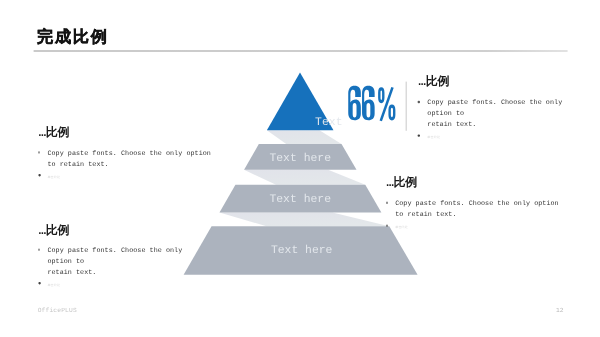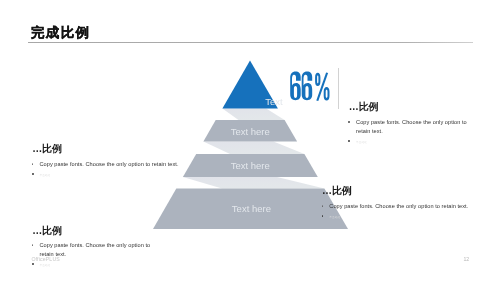--- a/index.html
+++ b/index.html
@@ -1,33 +1,33 @@
 <!DOCTYPE html>
 <html><head>
 <meta charset="utf-8">
 <title>slide</title>
 <style>
   html,body{margin:0;padding:0;background:#fff;}
   body{width:500px;height:281px;font-family:"Liberation Sans",sans-serif;overflow:hidden;}
   .slide{position:relative;width:500px;height:281px;background:#fff;overflow:hidden;
-         transform:translateZ(0);will-change:transform;opacity:0.9999;}
+         transform:translateZ(0);will-change:transform;opacity:0.9999;font-family:Liberation Mono, monospace;}
 
   .title{position:absolute;left:30.9px;top:25.9px;font-size:13.5px;font-weight:bold;color:#141414;
          line-height:1;letter-spacing:1.4px;white-space:nowrap;
          -webkit-text-stroke:0.33px #141414;}
   .title-rule{position:absolute;left:28px;top:42px;width:445px;height:1.1px;
               background:linear-gradient(to right,#a7a7a7 0%,#b0b0b0 85%,#cfcfcf 100%);}
 
   svg.pyr{position:absolute;left:0;top:0;width:500px;height:281px;}
   .pyrtext{position:absolute;white-space:nowrap;color:#e3e7ec;font-weight:normal;}
 
   svg.pctsvg{position:absolute;left:0;top:0;width:500px;height:281px;}
   .divider{position:absolute;left:338.4px;top:68px;width:1px;height:40.5px;background:#d2d2d2;}
 
-  .blk{position:absolute;margin-top:37px;}
+  .blk{position:absolute;}
   .blk .hd{font-size:10.0px;font-weight:bold;color:#1a1a1a;line-height:1;white-space:nowrap;
            letter-spacing:-0.1px;}
   .blk .row{position:relative;padding-left:7.3px;font-size:5.6px;color:#333;
             line-height:9.0px;letter-spacing:0.05px;margin-top:1.7px;}
   .blk .row:first-of-type{margin-top:0;}
   .blk .row:before{content:"";position:absolute;left:-0.4px;top:3.2px;width:1.7px;height:1.6px;
             background:#5a5a5a;border-radius:50%;}
   .blk .row.faint{color:#dcdcdc;font-size:2.6px;letter-spacing:0.1px;}
   .blk .row.faint:before{background:#404040;width:1.8px;height:1.8px;top:2.2px;border-radius:50%;}
 

